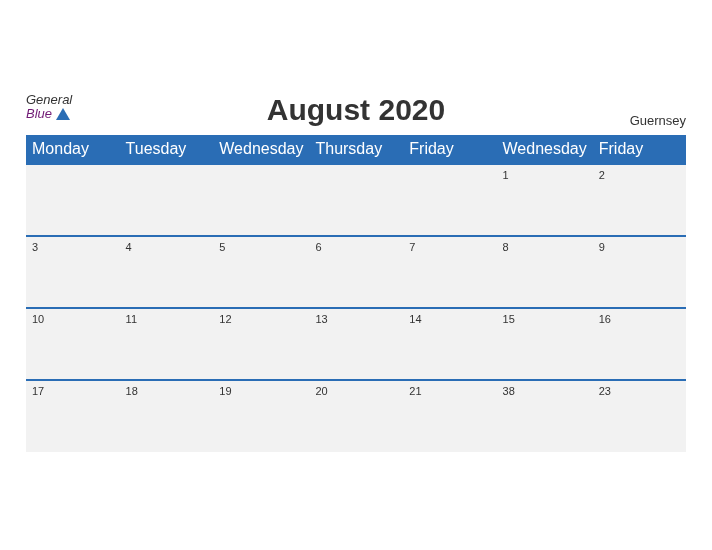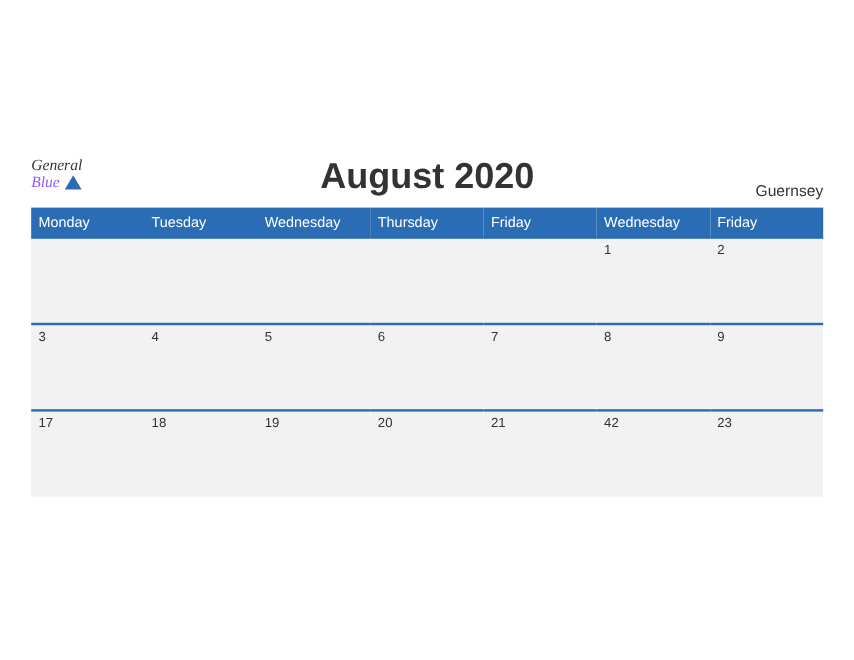--- a/index.html
+++ b/index.html
@@ -24,30 +24,29 @@
       position: relative;
       margin-bottom: 8px;
     }
     .logo {
       position: absolute;
       left: 0;
       top: 0;
       display: flex;
       flex-direction: column;
       line-height: 1.1;
-      font-family: Liberation Serif, serif;
     }
     .logo-general {
       font-size: 13px;
       color: #333;
       font-style: italic;
     }
     .logo-blue {
       font-size: 13px;
-      color: #8b5cf6;
+      color: #701a75;
       font-style: italic;
       display: flex;
       align-items: center;
       gap: 2px;
     }
     .logo-triangle {
       width: 0;
       height: 0;
       border-left: 7px solid transparent;
       border-right: 7px solid transparent;
@@ -70,21 +69,21 @@
     }
     .cal-grid {
       width: 100%;
       border-collapse: collapse;
     }
     .cal-grid thead tr {
       background: #2a6db5;
     }
     .cal-grid thead th {
       color: #fff;
-      font-size: 12px;
+      font-size: 16px;
       font-weight: normal;
       padding: 5px 6px;
       text-align: left;
       width: calc(100% / 7);
     }
     .cal-grid tbody tr {
       border-top: 2px solid #2a6db5;
     }
     .cal-grid tbody td {
       background: #f2f2f2;
@@ -144,23 +143,32 @@
         <tr>
           <td><span class="day-num">3</span></td>
           <td><span class="day-num">4</span></td>
           <td><span class="day-num">5</span></td>
           <td><span class="day-num">6</span></td>
           <td><span class="day-num">7</span></td>
           <td><span class="day-num">8</span></td>
           <td><span class="day-num">9</span></td>
         </tr>
         <tr>
+          <td><span class="day-num">10</span></td>
+          <td><span class="day-num">11</span></td>
+          <td><span class="day-num">12</span></td>
+          <td><span class="day-num">13</span></td>
+          <td><span class="day-num">14</span></td>
+          <td><span class="day-num">15</span></td>
+          <td><span class="day-num">16</span></td>
+        </tr>
+        <tr>
           <td><span class="day-num">17</span></td>
           <td><span class="day-num">18</span></td>
           <td><span class="day-num">19</span></td>
           <td><span class="day-num">20</span></td>
           <td><span class="day-num">21</span></td>
-          <td><span class="day-num">42</span></td>
+          <td><span class="day-num">38</span></td>
           <td><span class="day-num">23</span></td>
         </tr>
       </tbody>
   </table>
 </div>
 
 </body></html>

